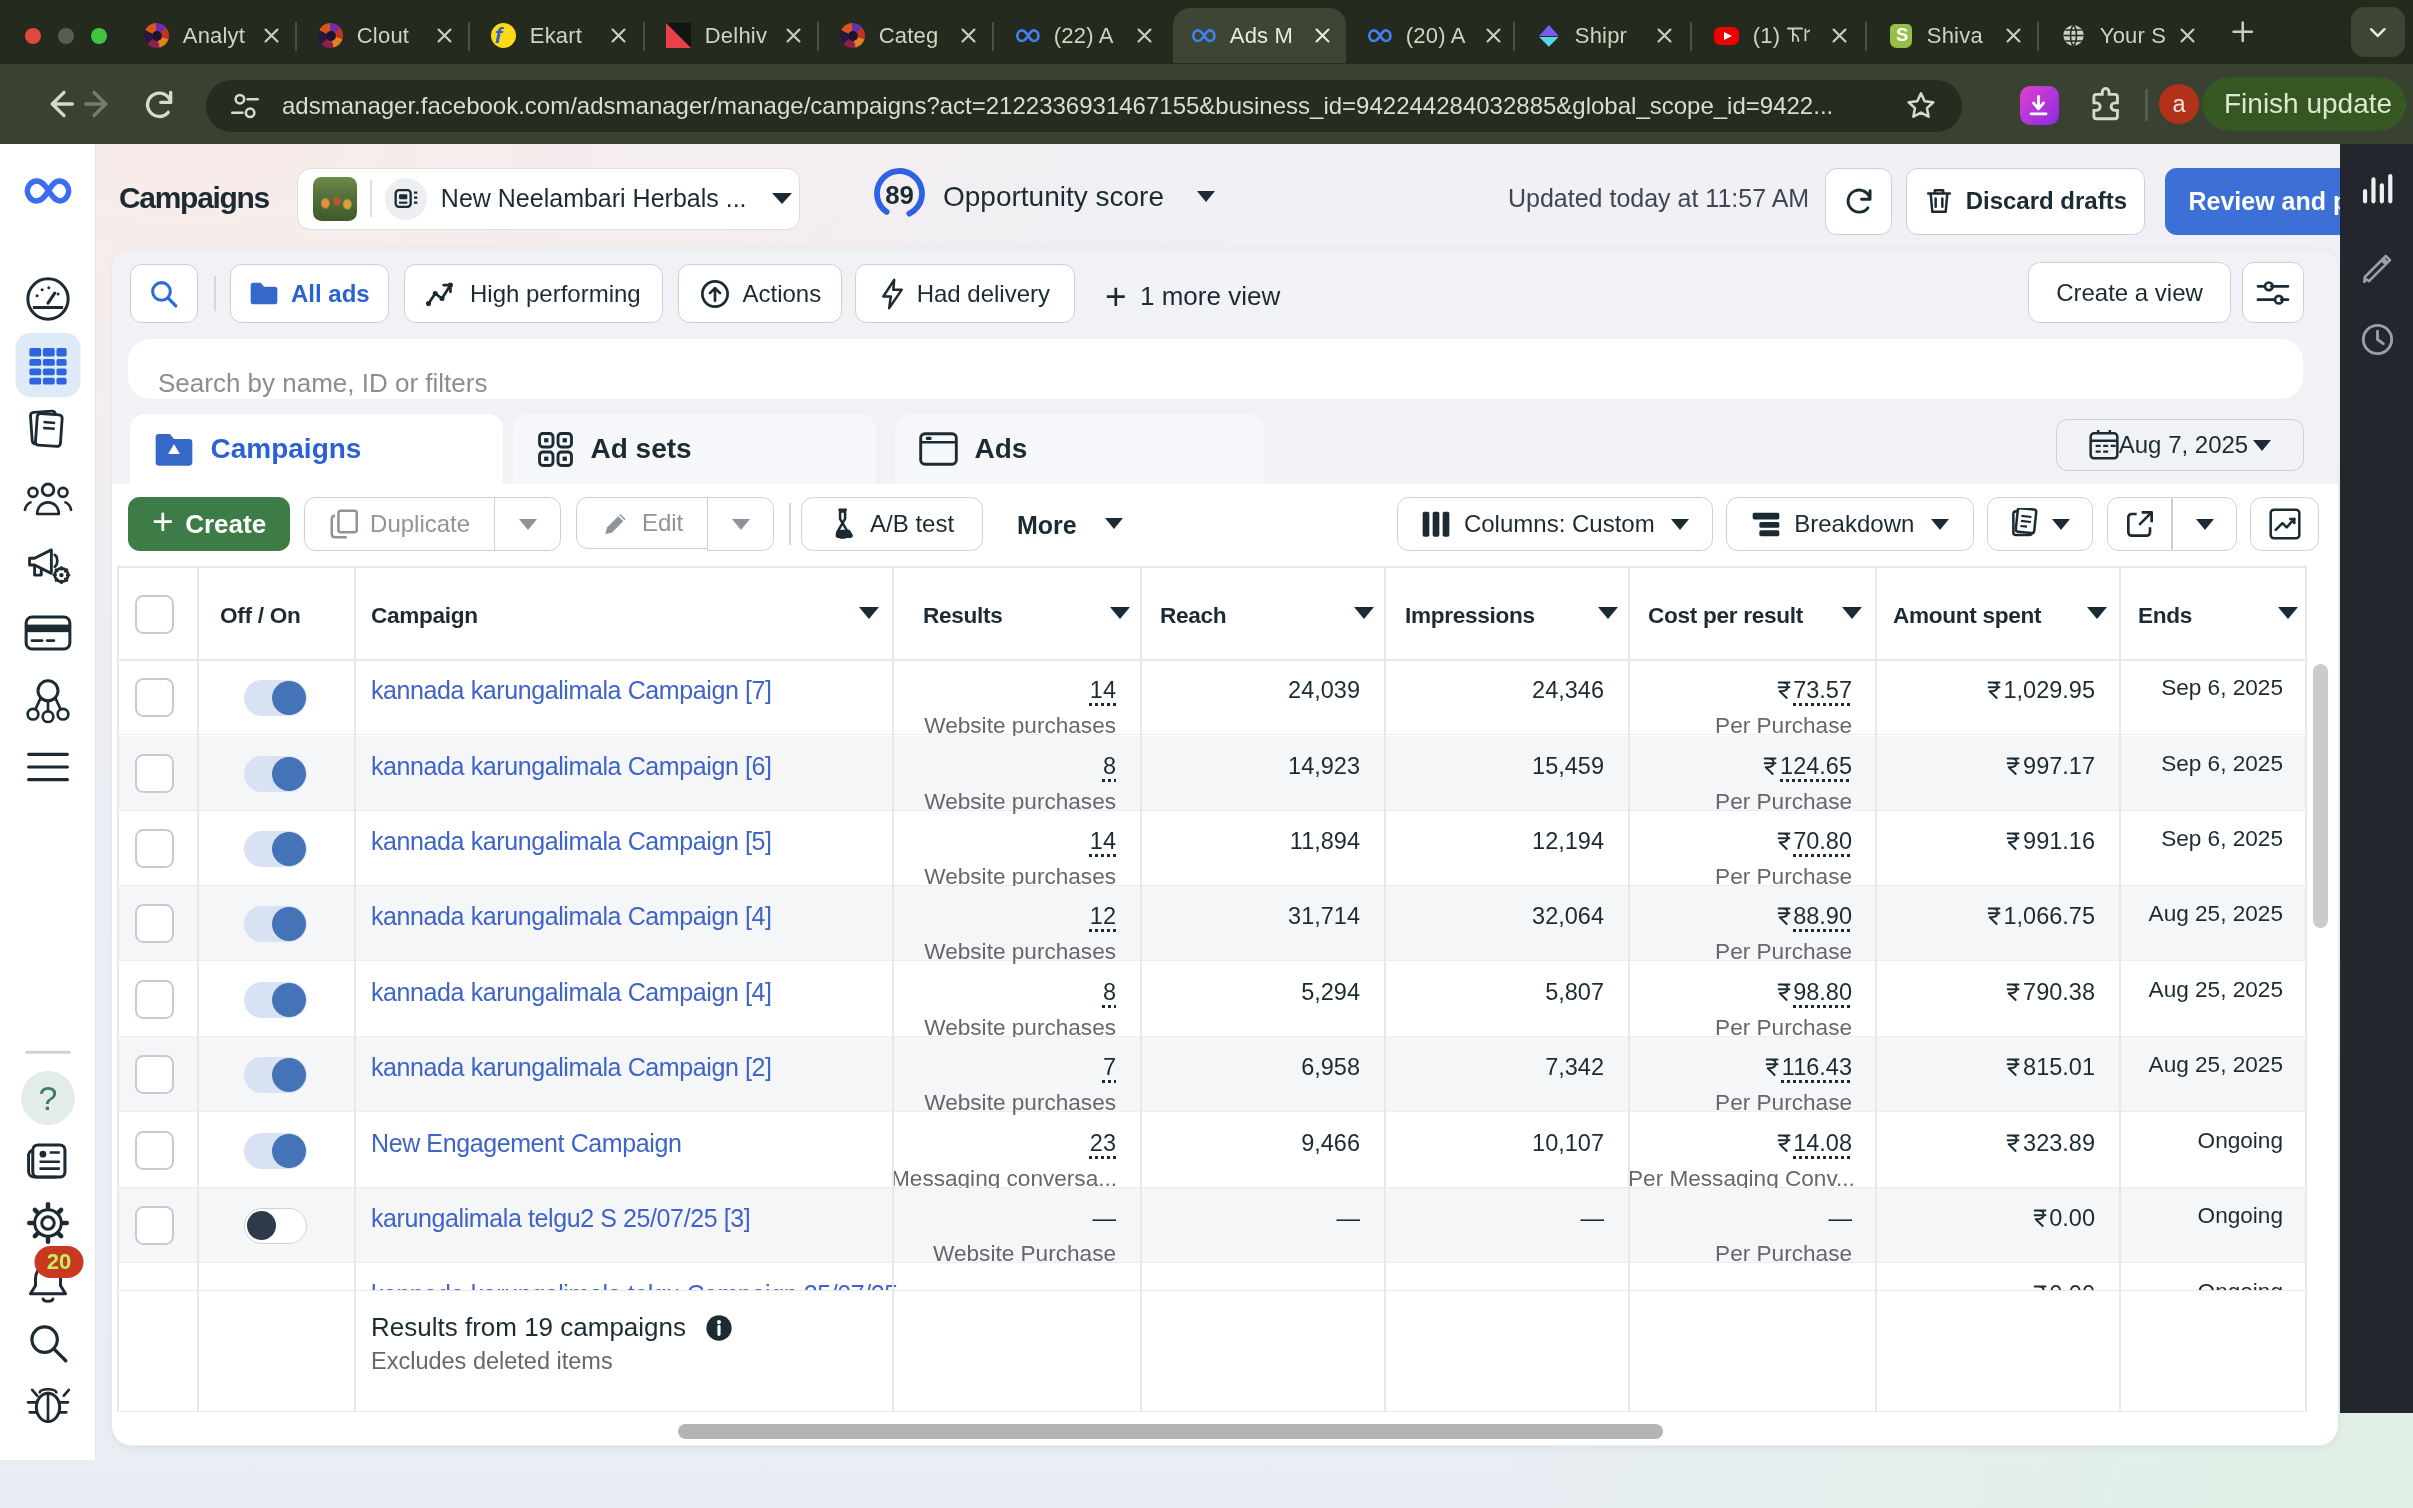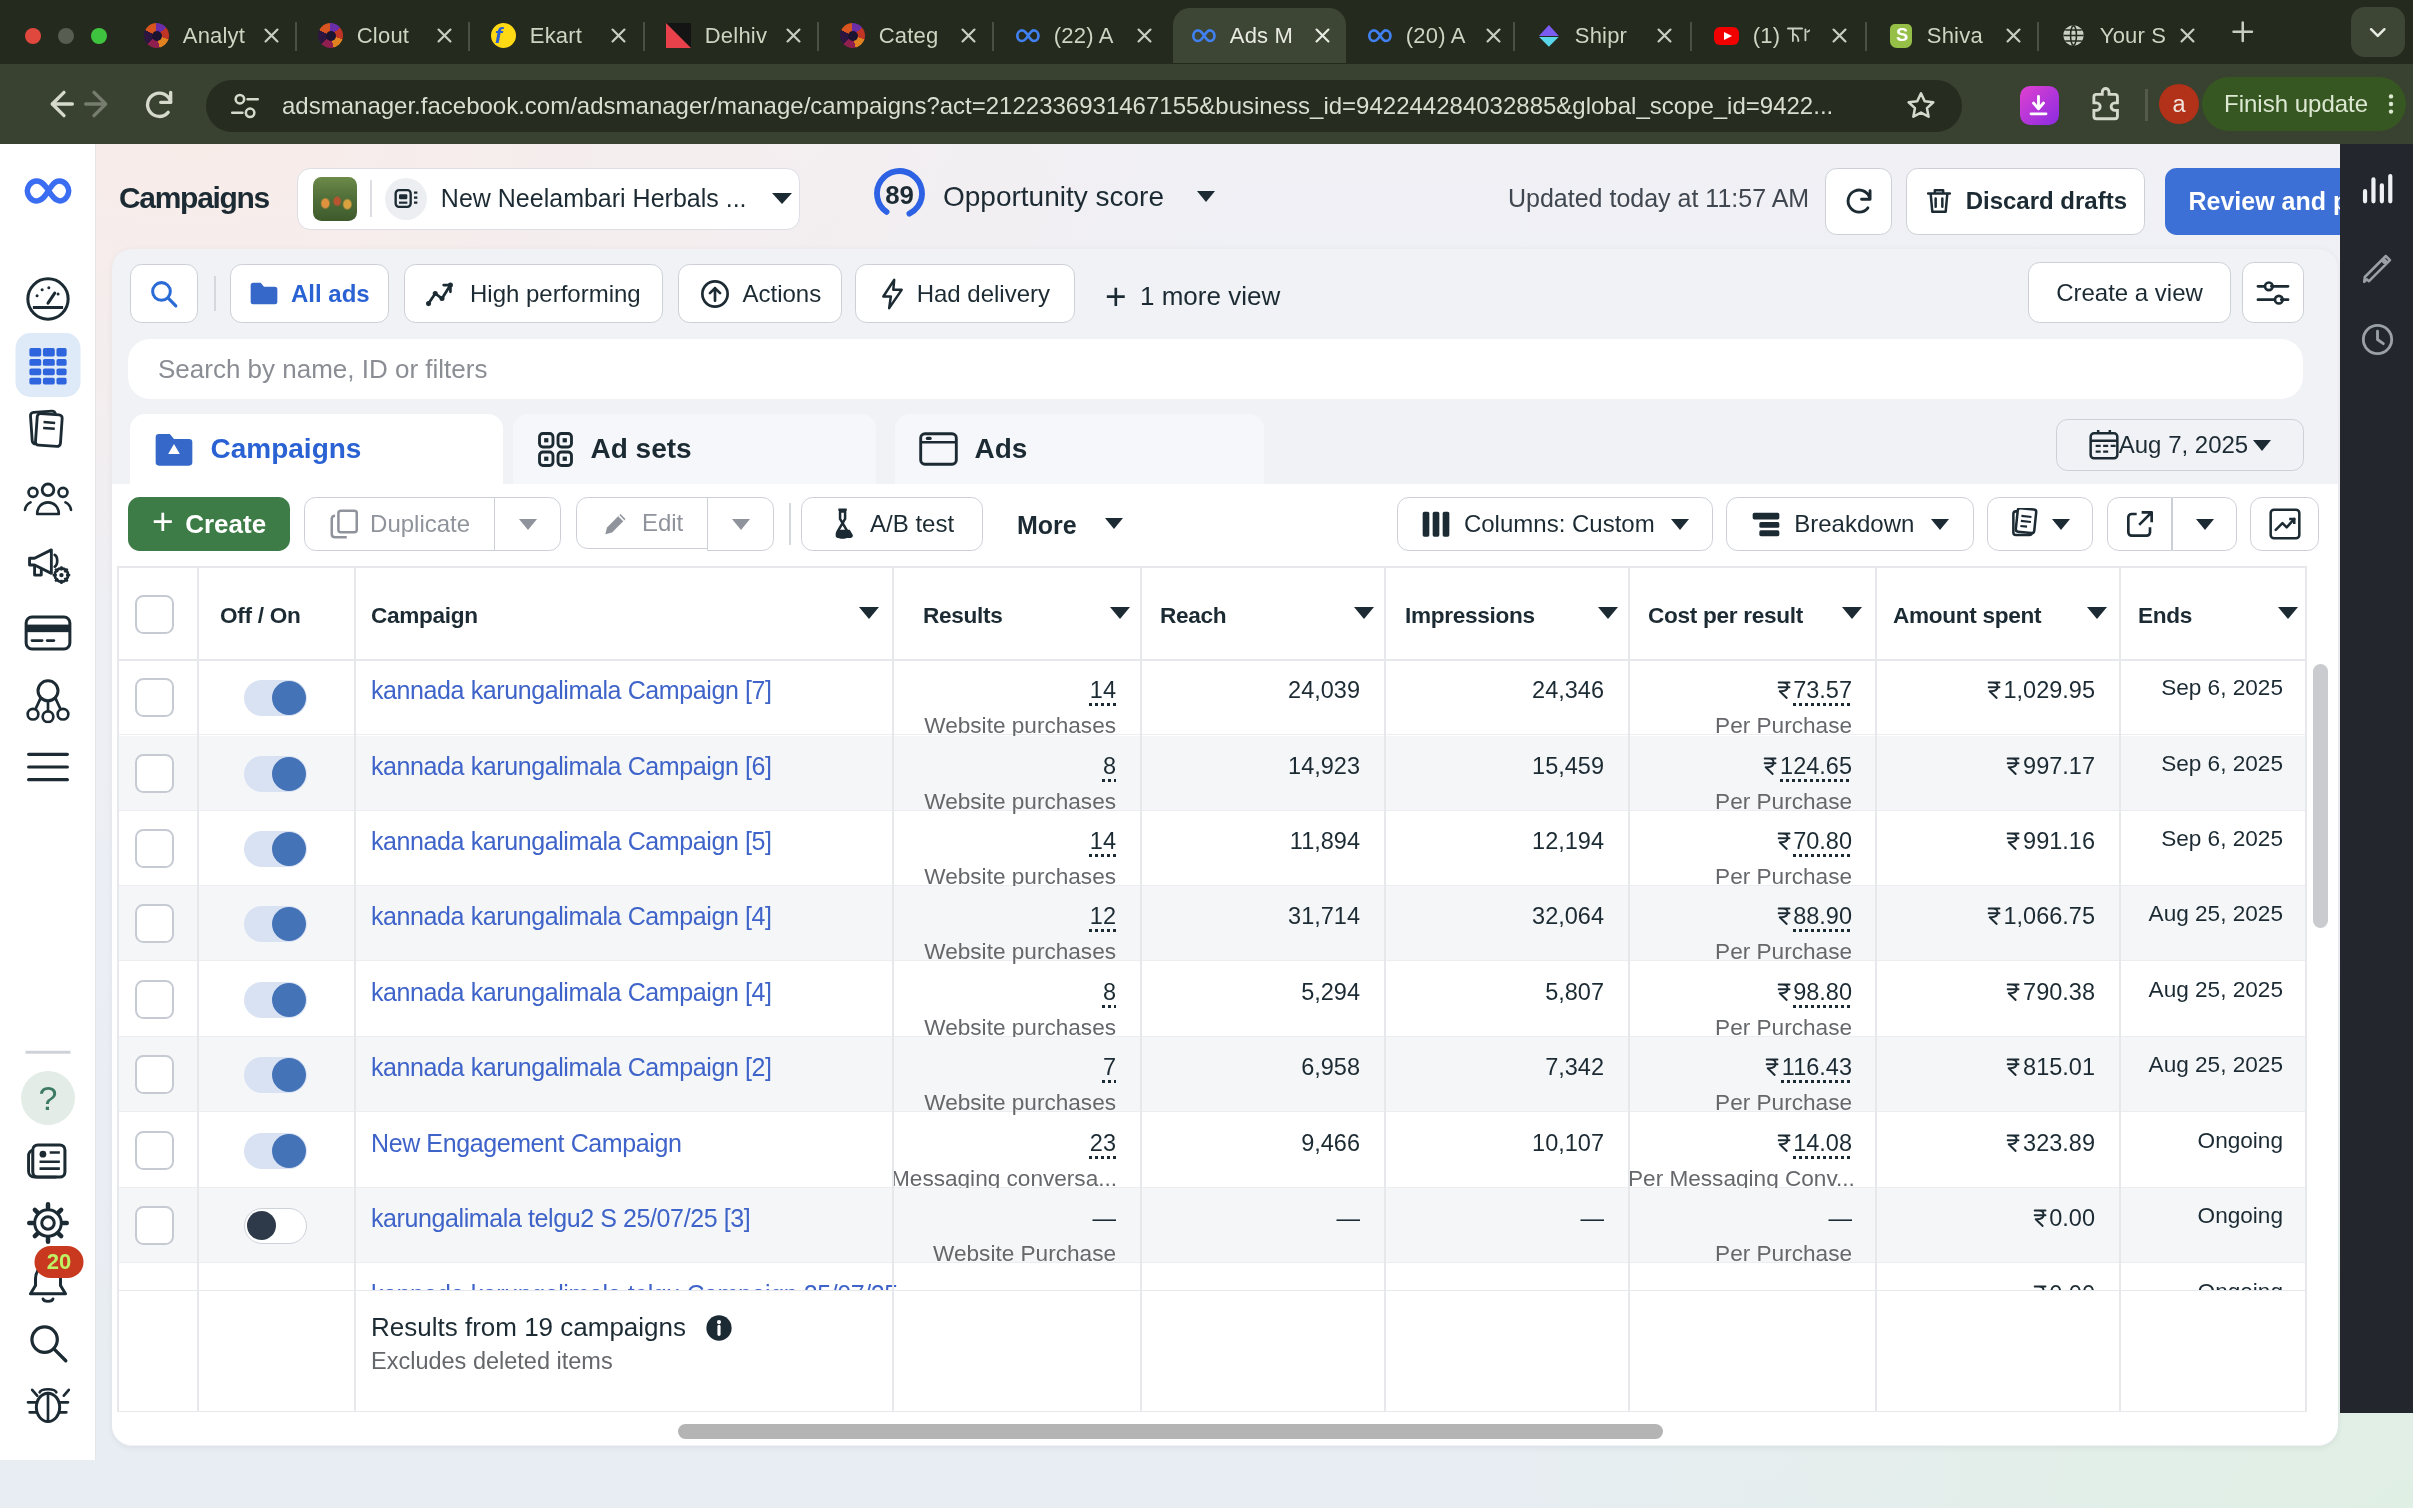--- a/index.html
+++ b/index.html
@@ -37,21 +37,21 @@
  linear-gradient(180deg,#6c8a48 0%,#52703a 45%,#3e5a2c 100%)}
 #acct .vd{width:1.7px;height:37px;background:#dcdee3;margin-left:13.4px}
 #acct .circ{width:42px;height:42px;border-radius:50%;background:#eceef2;margin-left:13.4px;display:flex;align-items:center;justify-content:center}
 #acct .nm{font-size:25px;color:#1c2b33;margin-left:13.4px;white-space:nowrap}
 .caret{width:0;height:0;border-left:11px solid transparent;border-right:11px solid transparent;border-top:13.4px solid #1c2b33}
 
 .btn{position:absolute;display:flex;align-items:center;justify-content:center;background:#fff;border:1.7px solid #ccd0d6;border-radius:11.7px;box-sizing:border-box;color:#1c2b33;font-size:24px;font-weight:700;white-space:nowrap}
 
 #card{position:absolute;left:112px;top:105px;width:2226px;height:1197px;background:#f1f2f6;border-radius:20px;box-shadow:0 1.7px 6.7px rgba(0,0,0,.06)}
 #whitesec{position:absolute;left:112px;top:340px;width:2226px;height:961px;background:#fff;border-radius:0 0 20px 20px}
-#searchinput{position:absolute;left:128px;top:195px;width:2175px;height:60px;background:#fff;border-radius:22px;box-sizing:border-box;display:flex;align-items:center}
+#searchinput{position:absolute;left:128px;top:195px;width:2175px;height:60px;background:#fff;border-radius:22px;box-sizing:border-box;display:flex;align-items:flex-end}
 #searchinput span{font-size:26px;color:#8a8d93;margin-left:30px}
 .tabbig{position:absolute;top:270px;height:70px;border-radius:15px 15px 0 0;display:flex;align-items:center;box-sizing:border-box}
 .tabbig .t{font-size:28px;font-weight:700}
 
 .hline{position:absolute;background:#e7e8ec;height:1.7px}
 .vline{position:absolute;background:#e7e8ec;width:1.7px}
 .hdrtxt{position:absolute;top:459px;font-size:22.6px;letter-spacing:-0.3px;font-weight:700;color:#1c2b33}
 .hcaret{position:absolute;top:463px;width:0;height:0;border-left:10px solid transparent;border-right:10px solid transparent;border-top:12.6px solid #1c2b33}
 .row{position:absolute;left:117px;width:2190px;height:75px}
 .row.alt{background:#f5f6f8}
@@ -232,21 +232,21 @@
   <div style="position:absolute;left:2020px;top:22px;width:39px;height:39px;border-radius:10px;background:linear-gradient(135deg,#e041d0,#8a2be2)"></div>
   <svg style="position:absolute;left:2026px;top:28.5px" width="25" height="25" viewBox="0 0 30 30">
       <path d="M15 4v14m-6-6l6 7 6-7M6 25h18" stroke="#fff" stroke-width="3.4" fill="none" stroke-linecap="round" stroke-linejoin="round"></path>
     </svg>
   <svg style="position:absolute;left:2088px;top:22px" width="37" height="37" viewBox="0 0 44 44">
       <path d="M17 7a4 4 0 0 1 8 0v3h7a3 3 0 0 1 3 3v7h-3a4 4 0 0 0 0 9h3v7a3 3 0 0 1-3 3H10a3 3 0 0 1-3-3v-7h3a4 4 0 0 0 0-9H7v-7a3 3 0 0 1 3-3h7z" fill="none" stroke="#d5dacd" stroke-width="3.4"></path>
     </svg>
   <div style="position:absolute;left:2145px;top:25px;width:2.5px;height:32px;background:#545b4c"></div>
   <div style="position:absolute;left:2159px;top:20px;width:40px;height:40px;border-radius:50%;background:#b13119;color:#f1e3de;font-size:23.5px;display:flex;align-items:center;justify-content:center">a</div>
   <div style="position:absolute;left:2202px;top:13.4px;width:204px;height:54px;border-radius:27px;background:#365722;color:#dde8d2;display:flex;align-items:center;white-space:nowrap">
-    <span style="font-size:24px;margin-left:22px">Finish update</span>
+    <span style="font-size:28px;margin-left:22px">Finish update</span>
     <svg style="margin-left:11.7px" width="22" height="22" viewBox="0 0 26 26">
         <circle cx="13" cy="4" r="2.6" fill="#dde8d2"></circle>
         <circle cx="13" cy="13" r="2.6" fill="#dde8d2"></circle>
         <circle cx="13" cy="22" r="2.6" fill="#dde8d2"></circle>
       </svg>
   </div>
 </div>
 <div id="page">
   <div id="sidebar">
     <svg class="sic" style="top:47px" width="51" height="29" viewBox="0 0 61 35">

